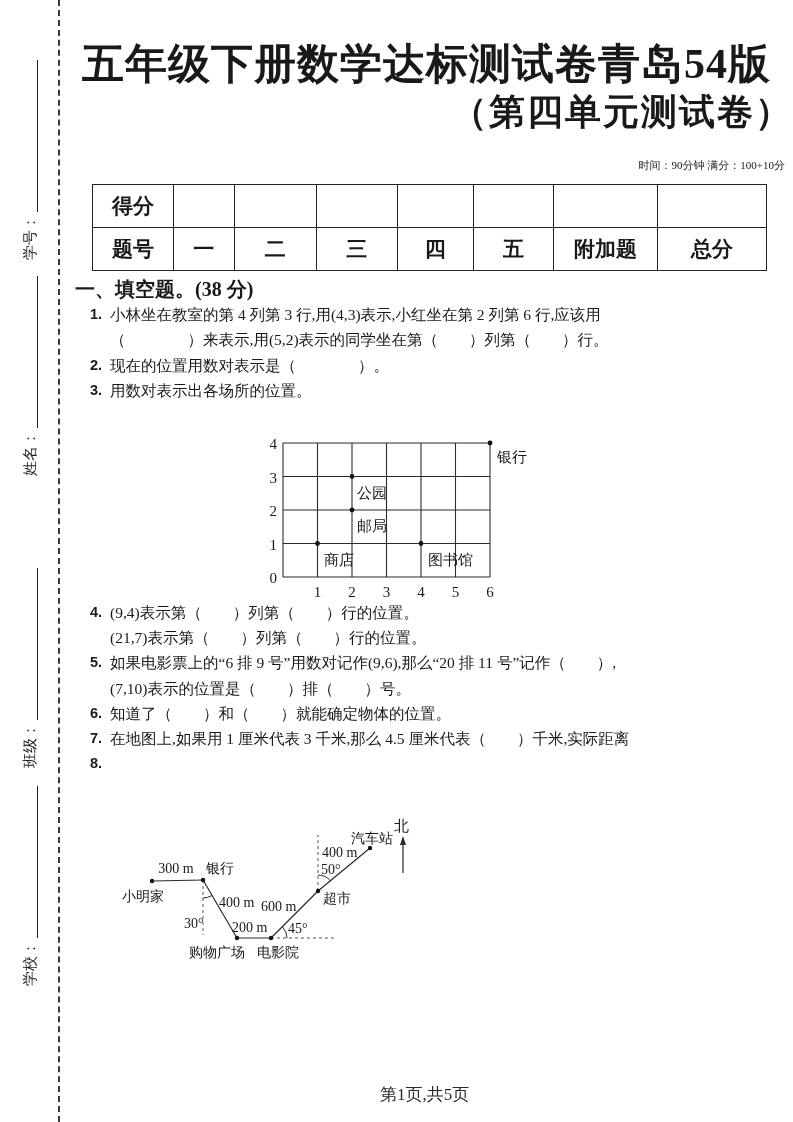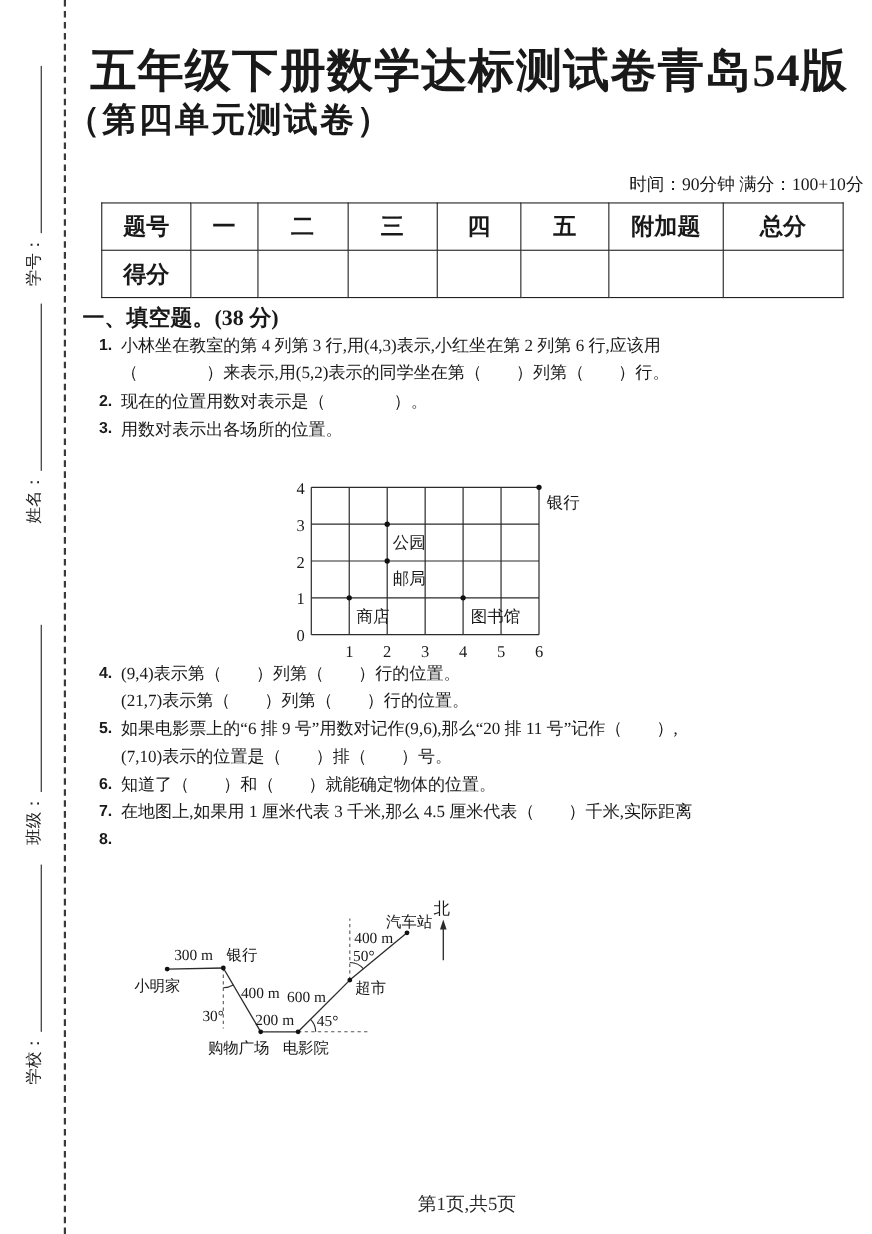--- a/index.html
+++ b/index.html
@@ -18,25 +18,25 @@
     transform:rotate(-90deg);
     display:flex;align-items:center;gap:3px;
     font-size:15px;color:#222;
   }
   .mfield .ln{flex:1;height:0;border-bottom:1.6px solid #222;transform:translateY(7px);}
   .page-title{
     position:absolute;top:36px;left:60px;width:733px;text-align:center;
     font-size:42px;font-weight:bold;letter-spacing:1px;
   }
   .page-subtitle{
-    position:absolute;top:88px;left:60px;width:733px;text-align:left;
-    font-size:31px;font-weight:bold;letter-spacing:2px;
+    position:absolute;top:88px;left:60px;width:733px;text-align:right;
+    font-size:36px;font-weight:bold;letter-spacing:2px;
   }
   .time-info{
-    position:absolute;top:158px;right:8px;font-size:16px;margin-left:44px;
+    position:absolute;top:158px;right:8px;font-size:11px;margin-left:44px;
   }
   table.score{
     position:absolute;left:92px;top:184px;width:675px;
     border-collapse:collapse;table-layout:fixed;
   }
   table.score th,table.score td{
     border:1.8px solid #222;height:42px;text-align:center;vertical-align:middle;
     font-size:21px;font-weight:bold;padding:0;
   }
   .tblock{position:absolute;left:75px;width:714px;font-size:15.5px;line-height:25.2px;}
@@ -84,38 +84,38 @@
       <col style="width:9%">
       <col style="width:12.2%">
       <col style="width:12%">
     <col style="width:11.3%">
       <col style="width:11.9%">
       <col style="width:15.4%">
       <col style="width:16.2%">
   </colgroup>
   <tbody>
       <tr>
+    <th>得分</th>
+    <td></td>
+    <td></td>
+    <td></td>
+    <td></td>
+    <td></td>
+    <td></td>
+    <td></td>
+  </tr>
+  <tr>
     <th>题号</th>
     <th>一</th>
     <th>二</th>
     <th>三</th>
     <th>四</th>
     <th>五</th>
     <th>附加题</th>
     <th>总分</th>
-  </tr>
-  <tr>
-    <th>得分</th>
-    <td></td>
-    <td></td>
-    <td></td>
-    <td></td>
-    <td></td>
-    <td></td>
-    <td></td>
   </tr>
 </tbody>
   </table>
 
 <div class="tblock" style="top:277px;">
   <div class="heading">一、填空题。(38 分)</div>
   <div class="ql">
     <span class="qn">1.</span>
     <span>小林坐在教室的第 4 列第 3 行,用(4,3)表示,小红坐在第 2 列第 6 行,应该用</span>
   </div>

